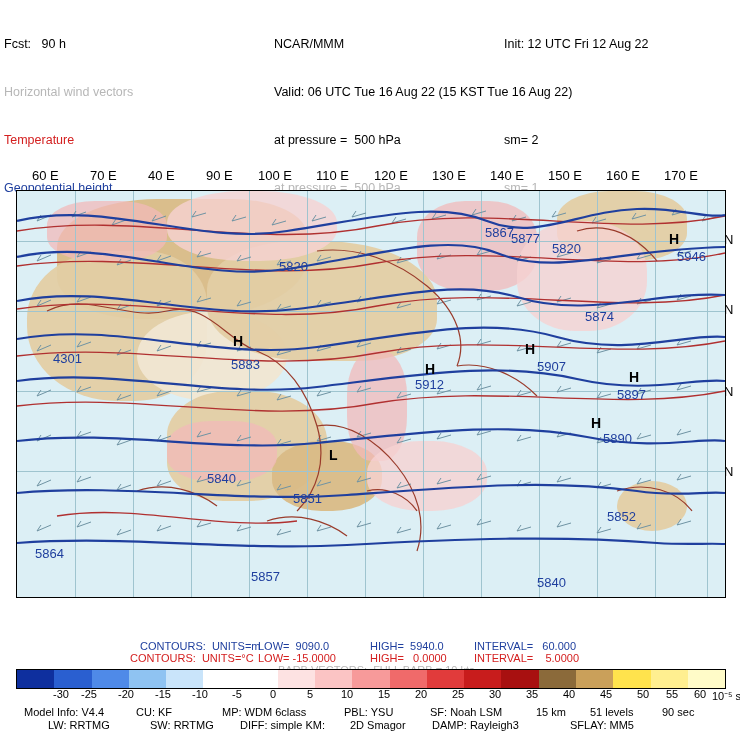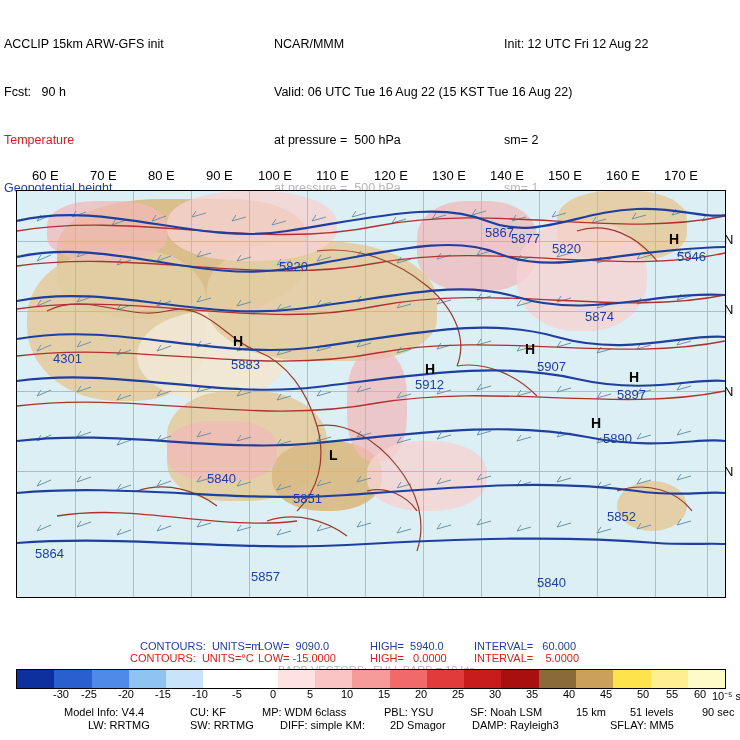--- a/index.html
+++ b/index.html
@@ -40,31 +40,31 @@
   .barbs{position:absolute;left:0;top:0;width:100%;height:100%;}
 
   
   .foot{position:absolute;left:0;top:638px;width:740px;font-size:11px;}
   .fline{position:absolute;white-space:pre;}
   .cb{position:absolute;left:16px;top:669px;width:708px;height:18px;border:1px solid #000;display:flex;}
   .cb div{flex:1 0 auto;height:100%;}
   .cbticks{position:absolute;left:0;top:688px;width:740px;height:14px;font-size:11px;}
   .cbt{position:absolute;white-space:pre;}
   .modelinfo{position:absolute;left:0;top:706px;width:740px;font-size:11px;color:#000;}
-  .mi{position:absolute;white-space:pre;margin-left:40px;}
+  .mi{position:absolute;white-space:pre;}
 </style>
 </head>
 <body>
 
 <div class="page">
 
   <div class="hdr">
     <div class="col hdr-l">
-      <div class="hdr-row c-black">ACCLIP 15km ARW-GFS init</div>
       <div class="hdr-row c-black">Fcst:   90 h</div>
+      <div class="hdr-row c-grey">Horizontal wind vectors</div>
       <div class="hdr-row c-red">Temperature</div>
       <div class="hdr-row c-blue">Geopotential height</div>
     </div>
     <div class="col hdr-c">
       <div class="hdr-row c-black">NCAR/MMM</div>
       <div class="hdr-row c-black">Valid: 06 UTC Tue 16 Aug 22 (15 KST Tue 16 Aug 22)</div>
       <div class="hdr-row c-black">at pressure =  500 hPa</div>
       <div class="hdr-row c-grey">at pressure =  500 hPa</div>
       <div class="hdr-row c-red">at pressure =  500 hPa</div>
       <div class="hdr-row c-blue">at pressure =  500 hPa</div>
@@ -75,21 +75,21 @@
       <div class="hdr-row c-black">sm= 2</div>
       <div class="hdr-row c-grey">sm= 1</div>
       <div class="hdr-row c-red">sm= 2</div>
       <div class="hdr-row c-blue">sm= 4</div>
     </div>
   </div>
 
   <div class="maplabels">
     <span class="lonlab" style="left:32px">60 E</span>
     <span class="lonlab" style="left:90px">70 E</span>
-    <span class="lonlab" style="left:148px">80 E</span>
+    <span class="lonlab" style="left:148px">40 E</span>
     <span class="lonlab" style="left:206px">90 E</span>
     <span class="lonlab" style="left:258px">100 E</span>
     <span class="lonlab" style="left:316px">110 E</span>
     <span class="lonlab" style="left:374px">120 E</span>
     <span class="lonlab" style="left:432px">130 E</span>
     <span class="lonlab" style="left:490px">140 E</span>
     <span class="lonlab" style="left:548px">150 E</span>
     <span class="lonlab" style="left:606px">160 E</span>
     <span class="lonlab" style="left:664px">170 E</span>
   </div>
@@ -417,21 +417,21 @@
     <span class="cbt" style="left:563px">40</span>
     <span class="cbt" style="left:600px">45</span>
     <span class="cbt" style="left:637px">50</span>
     <span class="cbt" style="left:666px">55</span>
     <span class="cbt" style="left:694px">60</span>
     <span class="cbt" style="left:712px">10⁻⁵ s⁻¹</span>
   </div>
 
   <div class="modelinfo">
     <span class="mi" style="left:24px;top:0px">Model Info: V4.4</span>
-    <span class="mi" style="left:150px;top:0px">CU: KF</span>
+    <span class="mi" style="left:136px;top:0px">CU: KF</span>
     <span class="mi" style="left:222px;top:0px">MP: WDM 6class</span>
     <span class="mi" style="left:344px;top:0px">PBL: YSU</span>
     <span class="mi" style="left:430px;top:0px">SF: Noah LSM</span>
     <span class="mi" style="left:536px;top:0px">15 km</span>
     <span class="mi" style="left:590px;top:0px">51 levels</span>
     <span class="mi" style="left:662px;top:0px">90 sec</span>
 
     <span class="mi" style="left:48px;top:13px">LW: RRTMG</span>
     <span class="mi" style="left:150px;top:13px">SW: RRTMG</span>
     <span class="mi" style="left:240px;top:13px">DIFF: simple KM:</span>

